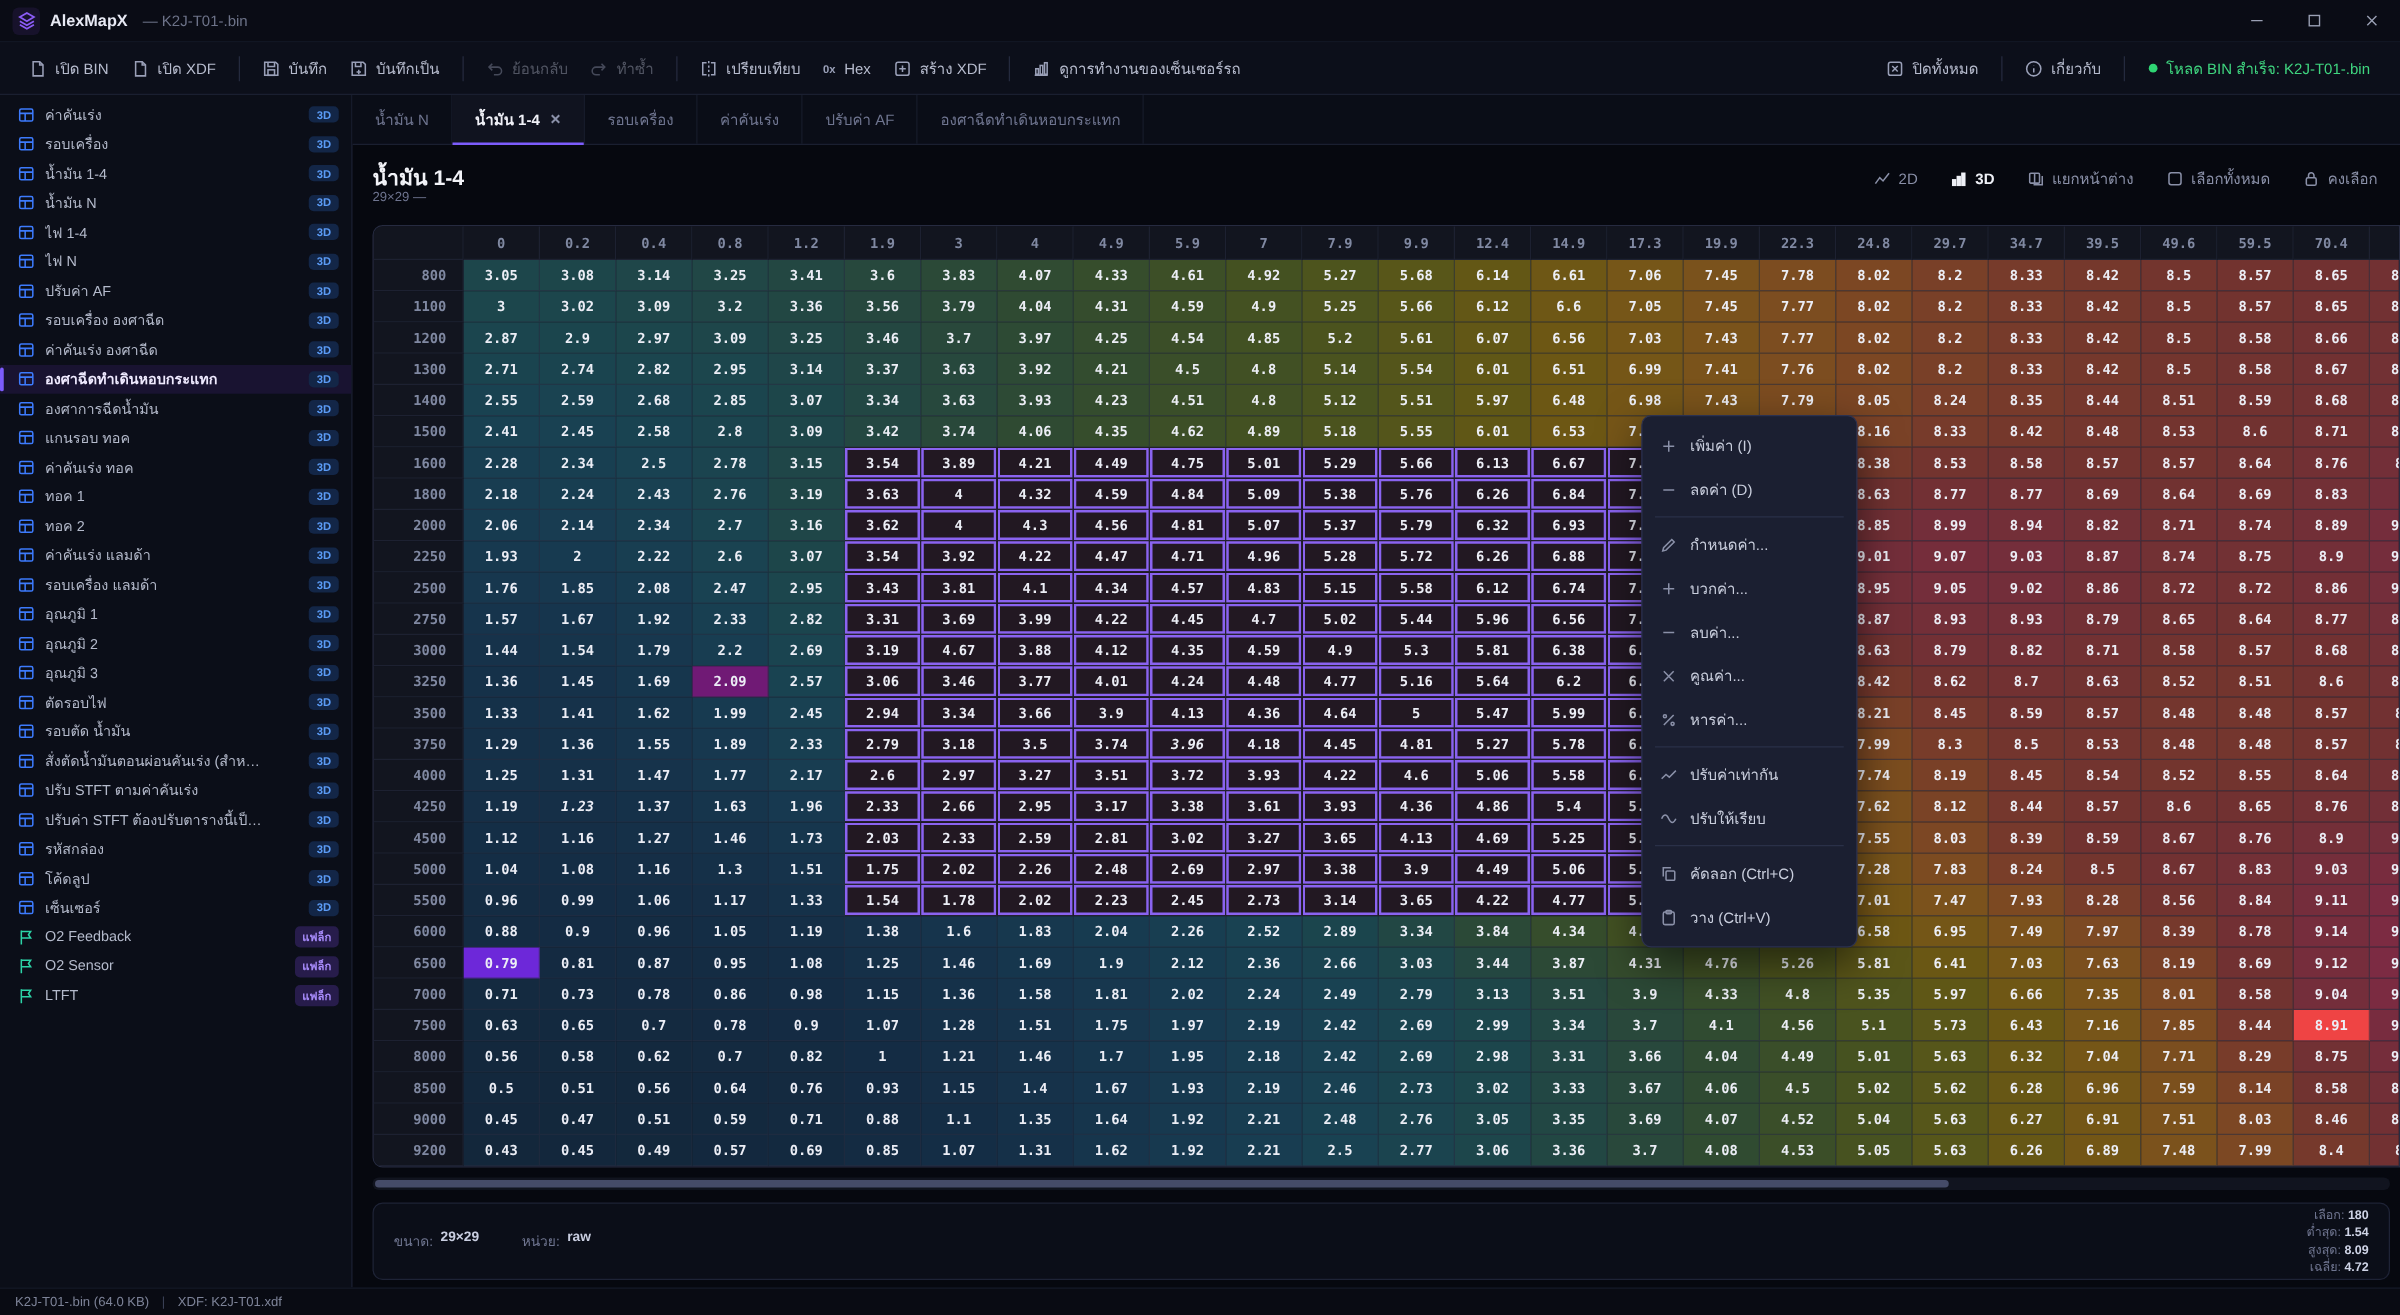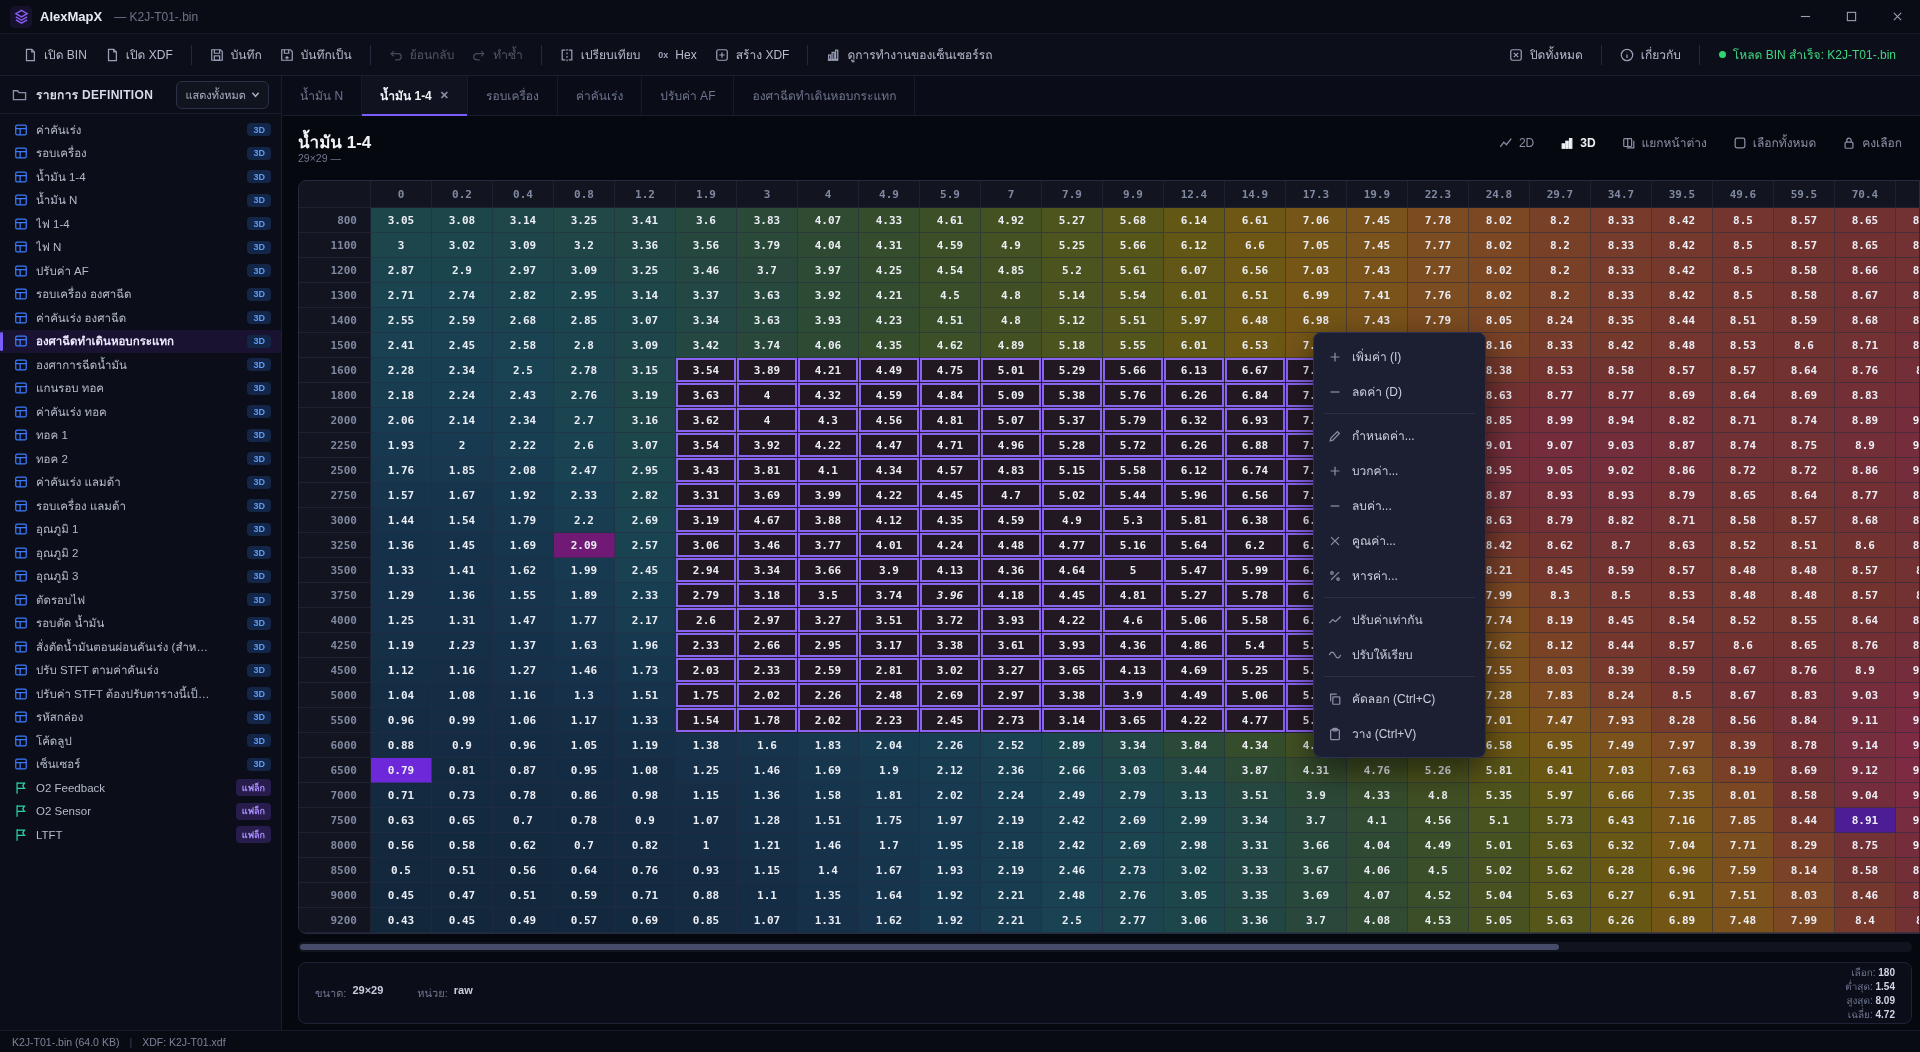--- a/index.html
+++ b/index.html
@@ -257,34 +257,20 @@
       </div>
       <div class="tb-sep"></div>
       <div class="tb-status">
         <span class="dot"></span>
         <span>โหลด BIN สำเร็จ: K2J-T01-.bin</span>
       </div>
     </div>
   </div>
 
 <div class="sidebar">
-  <div class="sb-head">
-    <span class="ic" style="color:#8a90a8">
-      <svg width="15" height="15" viewBox="0 0 16 16" fill="none" stroke="currentColor" stroke-width="1.4">
-          <path d="M1.5 4h4.5l1.5 2h7v7.5h-13z"></path>
-        </svg>
-      </span>
-    <span class="sb-title">รายการ DEFINITION</span>
-    <span class="sb-filter">
-      <span>แสดงทั้งหมด</span>
-      <svg width="9" height="9" viewBox="0 0 10 10" fill="none" stroke="currentColor" stroke-width="1.6">
-          <path d="M1.5 3l3.5 4 3.5-4"></path>
-        </svg>
-    </span>
-  </div>
   <div class="sb-list" id="sb-list">
       <div class="sb-item">
         <span class="ic ">
           <svg width="14" height="14" viewBox="0 0 16 16" fill="none" stroke="currentColor" stroke-width="1.4">
             <rect x="2" y="2.5" width="12" height="11" rx="1.5"></rect>
             <path d="M2 6.5h12M7 6.5v7"></path>
           </svg>
         </span>
         <span class="lbl">ค่าคันเร่ง</span>
         <span class="badge b3d">3D</span>
@@ -1409,21 +1395,21 @@
       <div class="gcell" style="background: rgb(34, 71, 68);">3.34</div>
       <div class="gcell" style="background: rgb(41, 72, 59);">3.7</div>
       <div class="gcell" style="background: rgb(48, 75, 49);">4.1</div>
       <div class="gcell" style="background: rgb(59, 78, 40);">4.56</div>
       <div class="gcell" style="background: rgb(73, 83, 31);">5.1</div>
       <div class="gcell" style="background: rgb(89, 86, 25);">5.73</div>
       <div class="gcell" style="background: rgb(106, 87, 20);">6.43</div>
       <div class="gcell" style="background: rgb(119, 85, 25);">7.16</div>
       <div class="gcell" style="background: rgb(124, 75, 33);">7.85</div>
       <div class="gcell" style="background: rgb(117, 55, 45);">8.44</div>
-      <div class="gcell" style="background: #4c1d95;">8.91</div>
+      <div class="gcell" style="background: #ef4444;">8.91</div>
       <div class="gcell" style="background: rgb(120, 44, 63);">9.24</div>
     </div>
     <div class="grow">
       <div class="gcell rowhead">8000</div>
       <div class="gcell" style="background: rgb(19, 40, 61);">0.56</div>
       <div class="gcell" style="background: rgb(19, 41, 62);">0.58</div>
       <div class="gcell" style="background: rgb(19, 41, 62);">0.62</div>
       <div class="gcell" style="background: rgb(20, 42, 64);">0.7</div>
       <div class="gcell" style="background: rgb(20, 43, 65);">0.82</div>
       <div class="gcell" style="background: rgb(20, 44, 68);">1</div>

